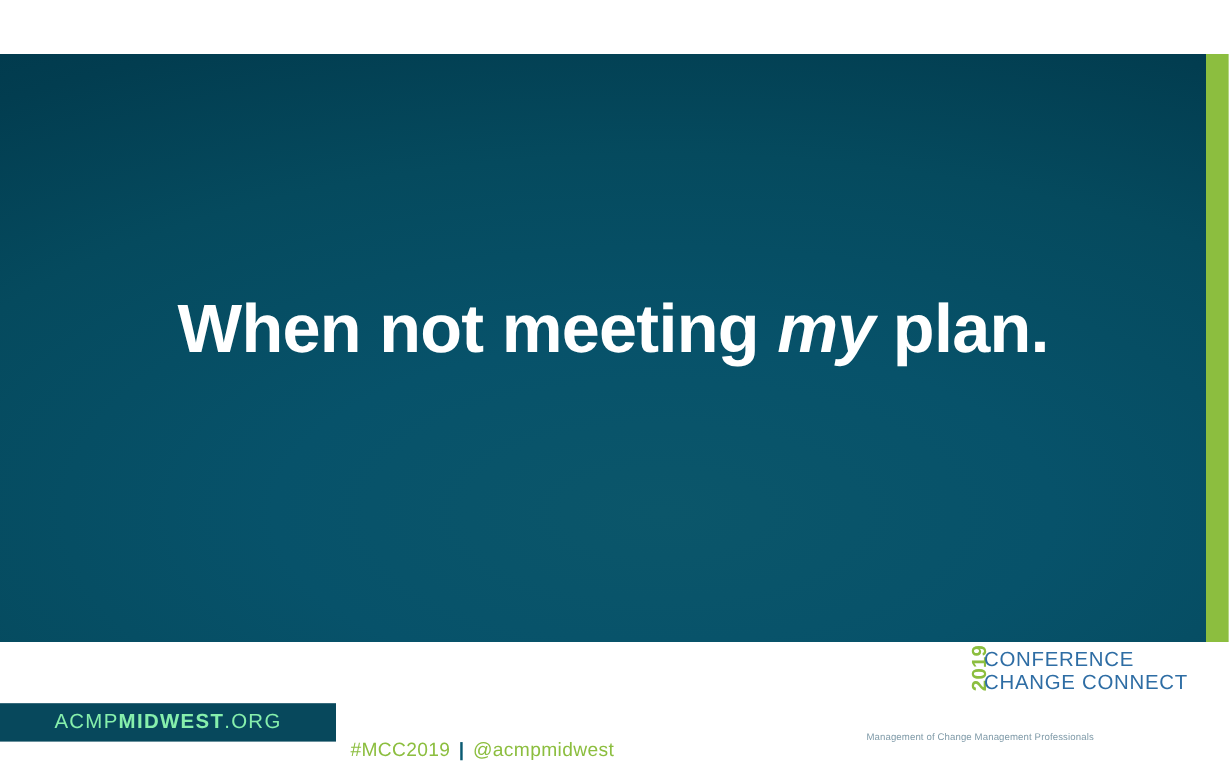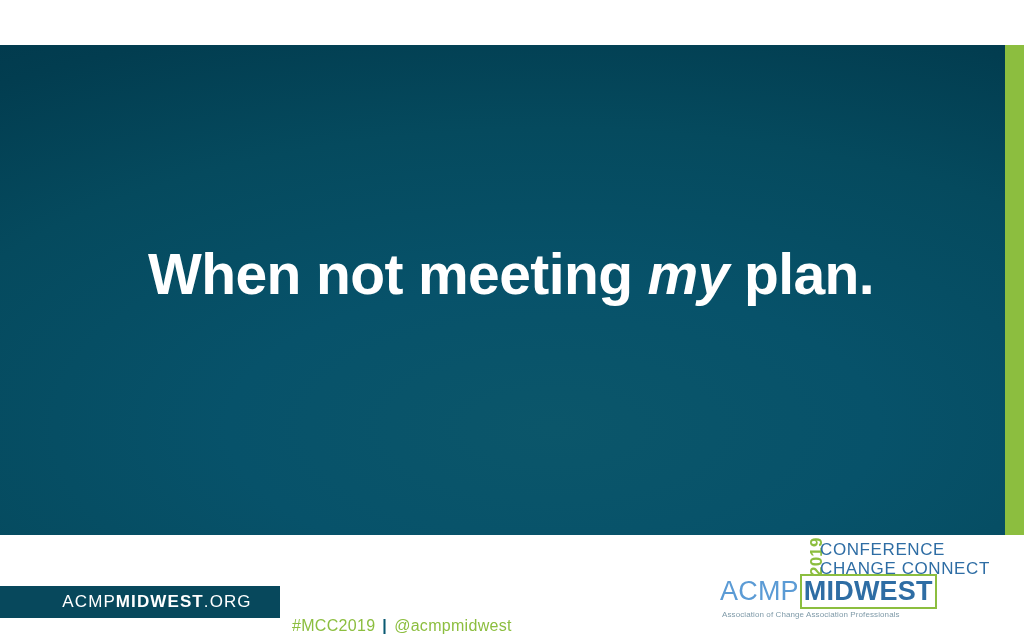--- a/index.html
+++ b/index.html
@@ -76,26 +76,25 @@
     background: #07485c;
   }
   .footer-bar-label {
     position: absolute;
     left: 0;
     top: 0;
     width: 280px;
     height: 32px;
     line-height: 32px;
     text-align: center;
-    color: #ffffff;
+    color: #86efac;
     font-family: "Liberation Sans", sans-serif;
     font-size: 17px;
     letter-spacing: 1.1px;
     white-space: nowrap;
-    margin-left: 17px;
   }
   .footer-bar-label .b { font-weight: bold; }
 
   .footer-social {
     position: absolute;
     left: 292px;
     top: 586px;
     height: 32px;
     line-height: 32px;
     color: #8cbe3f;
@@ -198,17 +197,16 @@
   </div>
 
   <div class="footer-social"><span>#MCC2019</span><span class="sep">|</span><span>@acmpmidwest</span></div>
 
   <div class="logo-lockup">
     <div class="logo-year">2019</div>
     <div class="logo-conf-lines">
       <span>CONFERENCE</span>
       <span>CHANGE CONNECT</span>
     </div>
-    <div class="logo-brand"><span class="acmp">ACMP</span><span class="midwest">MIDWEST</span></div>
-    <div class="logo-tagline">Association of Change Association Professionals</div>
+    <div class="logo-tagline">Management of Change Management Professionals</div>
   </div>
 
 </div>
 
 </body></html>

